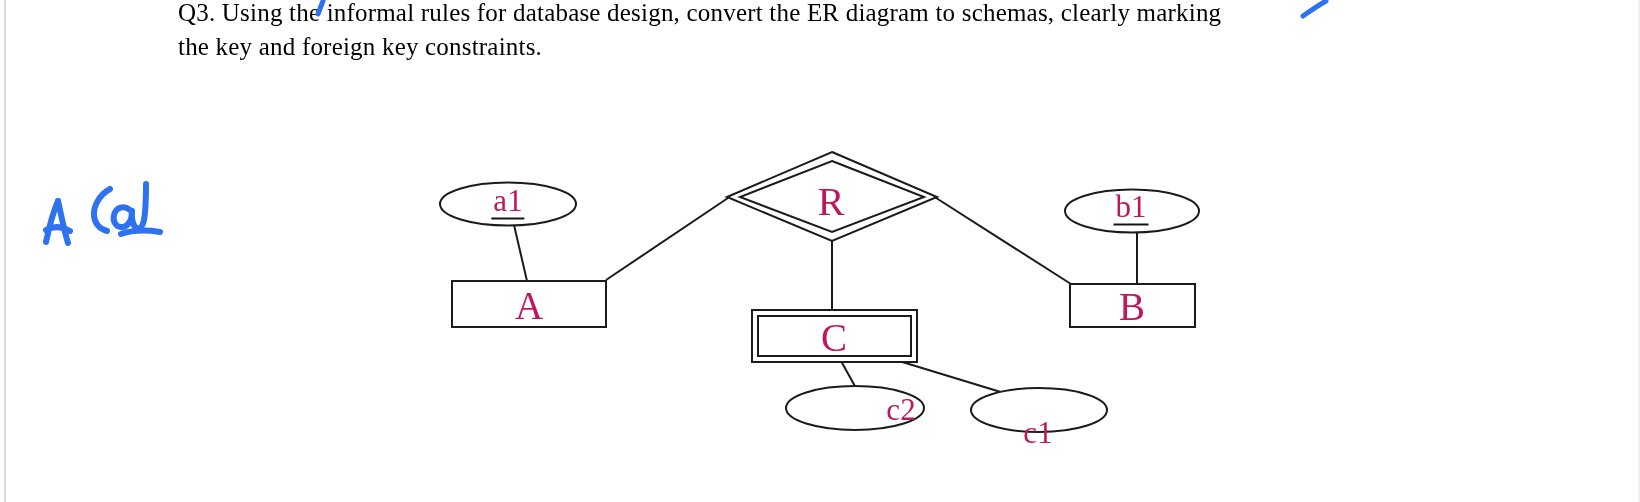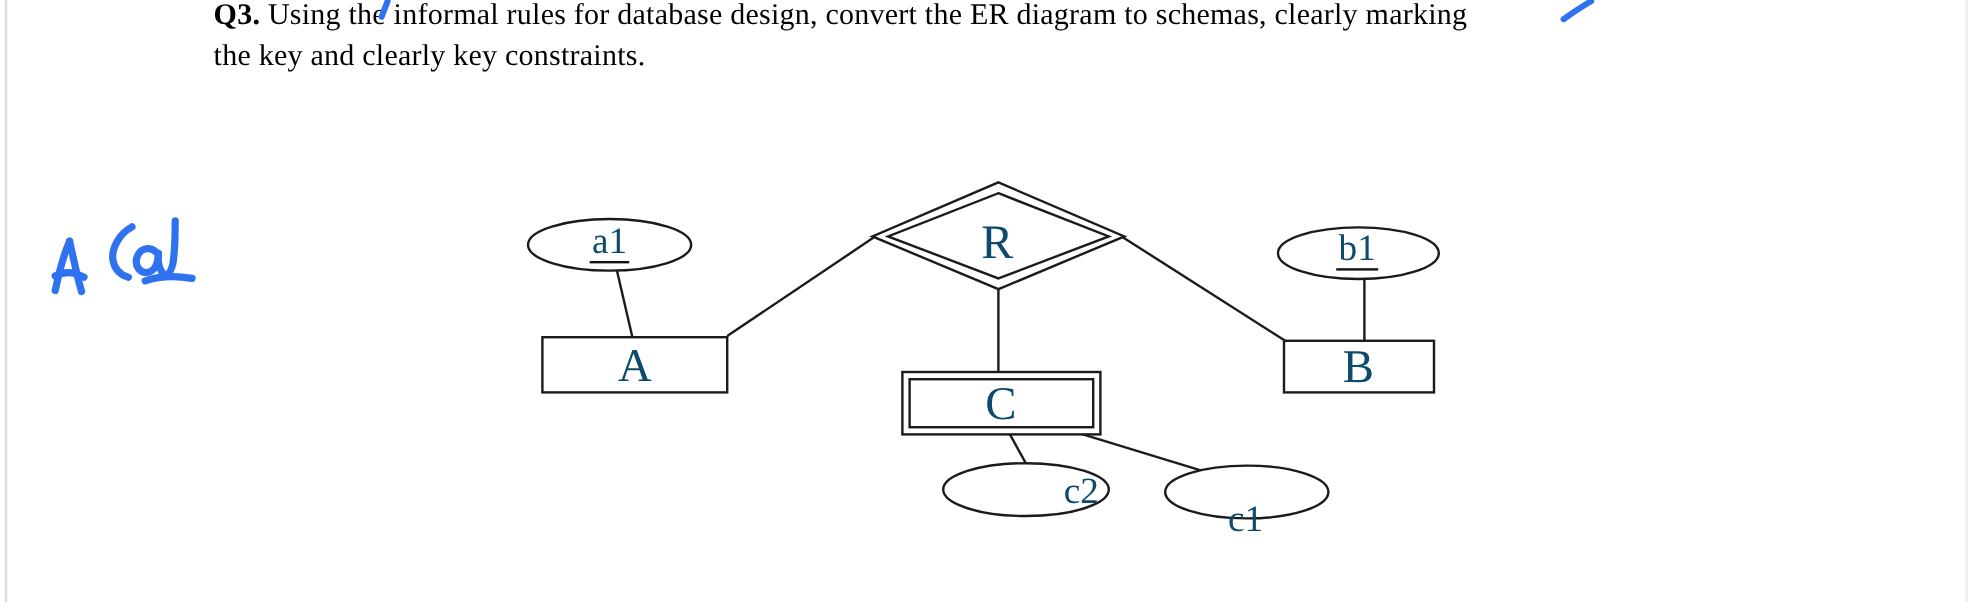--- a/index.html
+++ b/index.html
@@ -18,42 +18,42 @@
   .edge-line-right {
     position: absolute; right: 0px; top: 0; width: 2px; height: 502px;
     background: #f0f0f0;
   }
   .question {
     position: absolute; left: 178px; top: -4px;
     font-size: 25px; line-height: 33.5px; color: #000000;
     letter-spacing: 0.2px;
   }
   .question .qline { white-space: nowrap; }
-  .qnum { font-weight: bold; }
+  .qnum { font-weight: normal; }
   .overlay-svg { position: absolute; left: 0; top: 0; }
   .label {
     position: absolute; transform: translate(-50%, -50%);
-    color: #0c4a6e; white-space: nowrap; line-height: 1;
+    color: #be185d; white-space: nowrap; line-height: 1;
   }
   .label.entity { font-size: 39px; }
   .label.rel { font-size: 40px; }
   .label.attr { font-size: 31px; }
   .label.keyattr { border-bottom: 2px solid #141414; padding: 0 2px 2px 2px; }
 </style>
 </head>
 <body>
 
 <div class="page">
 
   <div class="edge-line-left"></div>
   <div class="edge-line-right"></div>
 
   <div class="question">
     <div class="qline"><span class="qnum">Q3.</span><span> Using the informal rules for database design, convert the ER diagram to schemas, clearly marking</span></div>
-    <div class="qline">the key and clearly key constraints.</div>
+    <div class="qline">the key and foreign key constraints.</div>
   </div>
 
   <svg class="overlay-svg" width="1640" height="502" viewBox="0 0 1640 502">
     <g stroke="#1b1b1b" stroke-width="2" fill="none">
 
       <line x1="514" y1="225" x2="527" y2="281"></line>
       <line x1="606" y1="280" x2="728" y2="198"></line>
       <line x1="933" y1="196" x2="1071" y2="284"></line>
       <line x1="832" y1="239" x2="832" y2="311"></line>
       <line x1="1137" y1="232" x2="1137" y2="284"></line>

